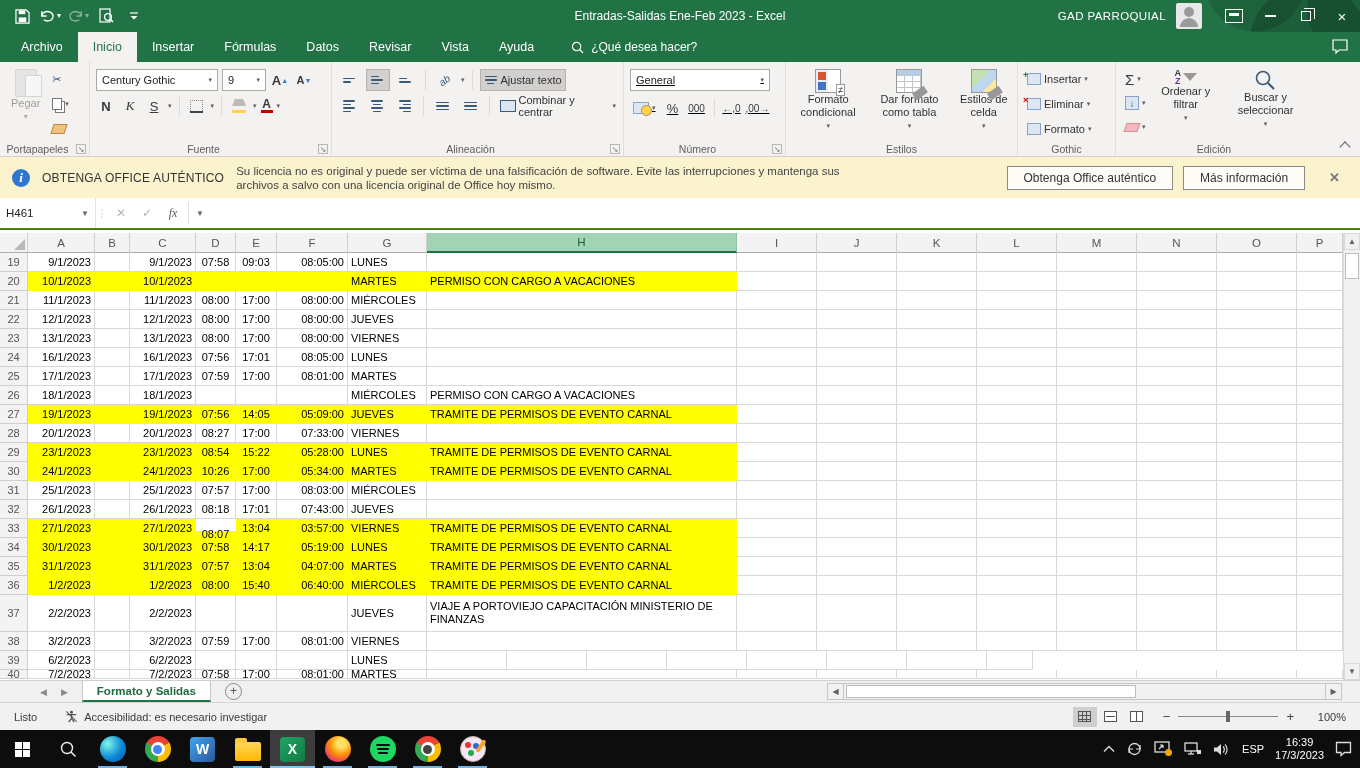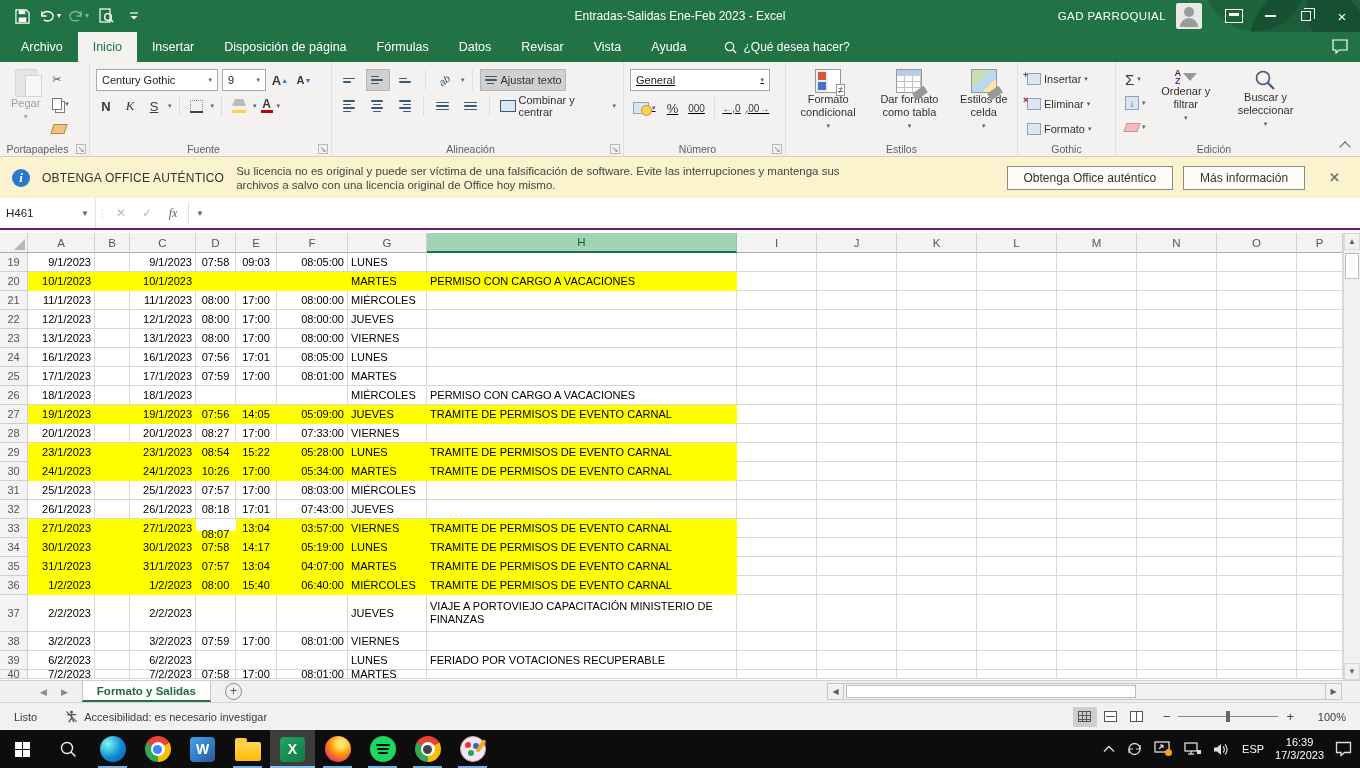--- a/index.html
+++ b/index.html
@@ -107,21 +107,21 @@
   
   .warnbar { height:41px; background:#fbf3cd; display:flex; align-items:center; padding:0 12px; gap:12px; }
   .info-ico { width:18px; height:18px; border-radius:50%; background:#2e77d0; color:#fff; font-family:"Liberation Serif",serif; font-style:italic; font-weight:bold; font-size:13px; display:flex; align-items:center; justify-content:center; flex:none; }
   .warn-title { font-size:12px; color:#333; white-space:nowrap; letter-spacing:.2px; }
   .warn-msg { font-size:11.5px; color:#444; line-height:14px; max-width:620px; }
   .warn-btns { margin-left:auto; display:flex; gap:10px; align-items:center; }
   .warn-btn { background:#fdfcf7; border:1px solid #8a8a8a; font-size:12px; color:#333; padding:4px 16px; white-space:nowrap; }
   .warn-close { font-size:13px; color:#777; margin-left:6px; padding:0 8px; font-weight:bold; }
 
   
-  .formulabar { height:32px; background:#fff; display:flex; align-items:stretch; border-bottom:2px solid #701a75; }
+  .formulabar { height:32px; background:#fff; display:flex; align-items:stretch; border-bottom:2px solid #4d7c0f; }
   .namebox { width:96px; display:flex; align-items:center; padding:0 6px; font-size:11.5px; color:#222; border-right:1px solid #e1e1e1; }
   .namebox .nb-caret { margin-left:auto; font-size:8px; color:#666; }
   .fx-dots { width:12px; display:flex; align-items:center; justify-content:center; color:#c8c8c8; font-size:10px; }
   .fxbtn { width:26px; display:flex; align-items:center; justify-content:center; font-size:12px; color:#b8b6b4; }
   .fxbtn.fx { color:#605e5c; font-family:"Liberation Serif",serif; font-style:italic; }
   .fxsep { width:1px; background:#e1e1e1; margin:4px 2px; }
   .formula-text { flex:1; display:flex; align-items:center; padding:0 8px; font-size:11.5px; color:#333; white-space:nowrap; overflow:hidden; }
   .fb-caret { width:18px; display:flex; align-items:center; justify-content:center; font-size:8px; color:#666; }
 
   
@@ -261,21 +261,20 @@
       <div class="winbtn">
           <span class="close-glyph">×</span>
         </div>
     </div>
   </div>
 
   <div class="tabrow">
     <div class="rtab">Archivo</div>
     <div class="rtab active">Inicio</div>
     <div class="rtab">Insertar</div>
-    <div class="rtab">Disposición de página</div>
     <div class="rtab">Fórmulas</div>
     <div class="rtab">Datos</div>
     <div class="rtab">Revisar</div>
     <div class="rtab">Vista</div>
     <div class="rtab">Ayuda</div>
     <div class="tab-search">
       <svg width="13" height="13" viewBox="0 0 14 14">
           <circle cx="6" cy="6" r="4.5" fill="none" stroke="#fff" stroke-width="1.3"></circle>
           <line x1="9.5" y1="9.5" x2="13" y2="13" stroke="#fff" stroke-width="1.4"></line>
         </svg>
@@ -995,21 +994,20 @@
         </div>
         <div class="grow">
           <div class="rowh">39</div>
           <div class="cell right" style="width: 67px;">6/2/2023</div>
           <div class="cell left" style="width: 35px;"></div>
           <div class="cell right" style="width: 66px;">6/2/2023</div>
           <div class="cell center" style="width: 40px;"></div>
           <div class="cell center" style="width: 41px;"></div>
           <div class="cell right" style="width: 71px;"></div>
           <div class="cell left" style="width: 79px;">LUNES</div>
-          <div class="cell left" style="width: 310px;">FERIADO POR VOTACIONES RECUPERABLE</div>
           <div class="cell left" style="width: 80px;"></div>
           <div class="cell left" style="width: 80px;"></div>
           <div class="cell left" style="width: 80px;"></div>
           <div class="cell left" style="width: 80px;"></div>
           <div class="cell left" style="width: 80px;"></div>
           <div class="cell left" style="width: 80px;"></div>
           <div class="cell left" style="width: 80px;"></div>
           <div class="cell left" style="width: 46px;"></div>
         </div>
         <div class="grow clipped">

